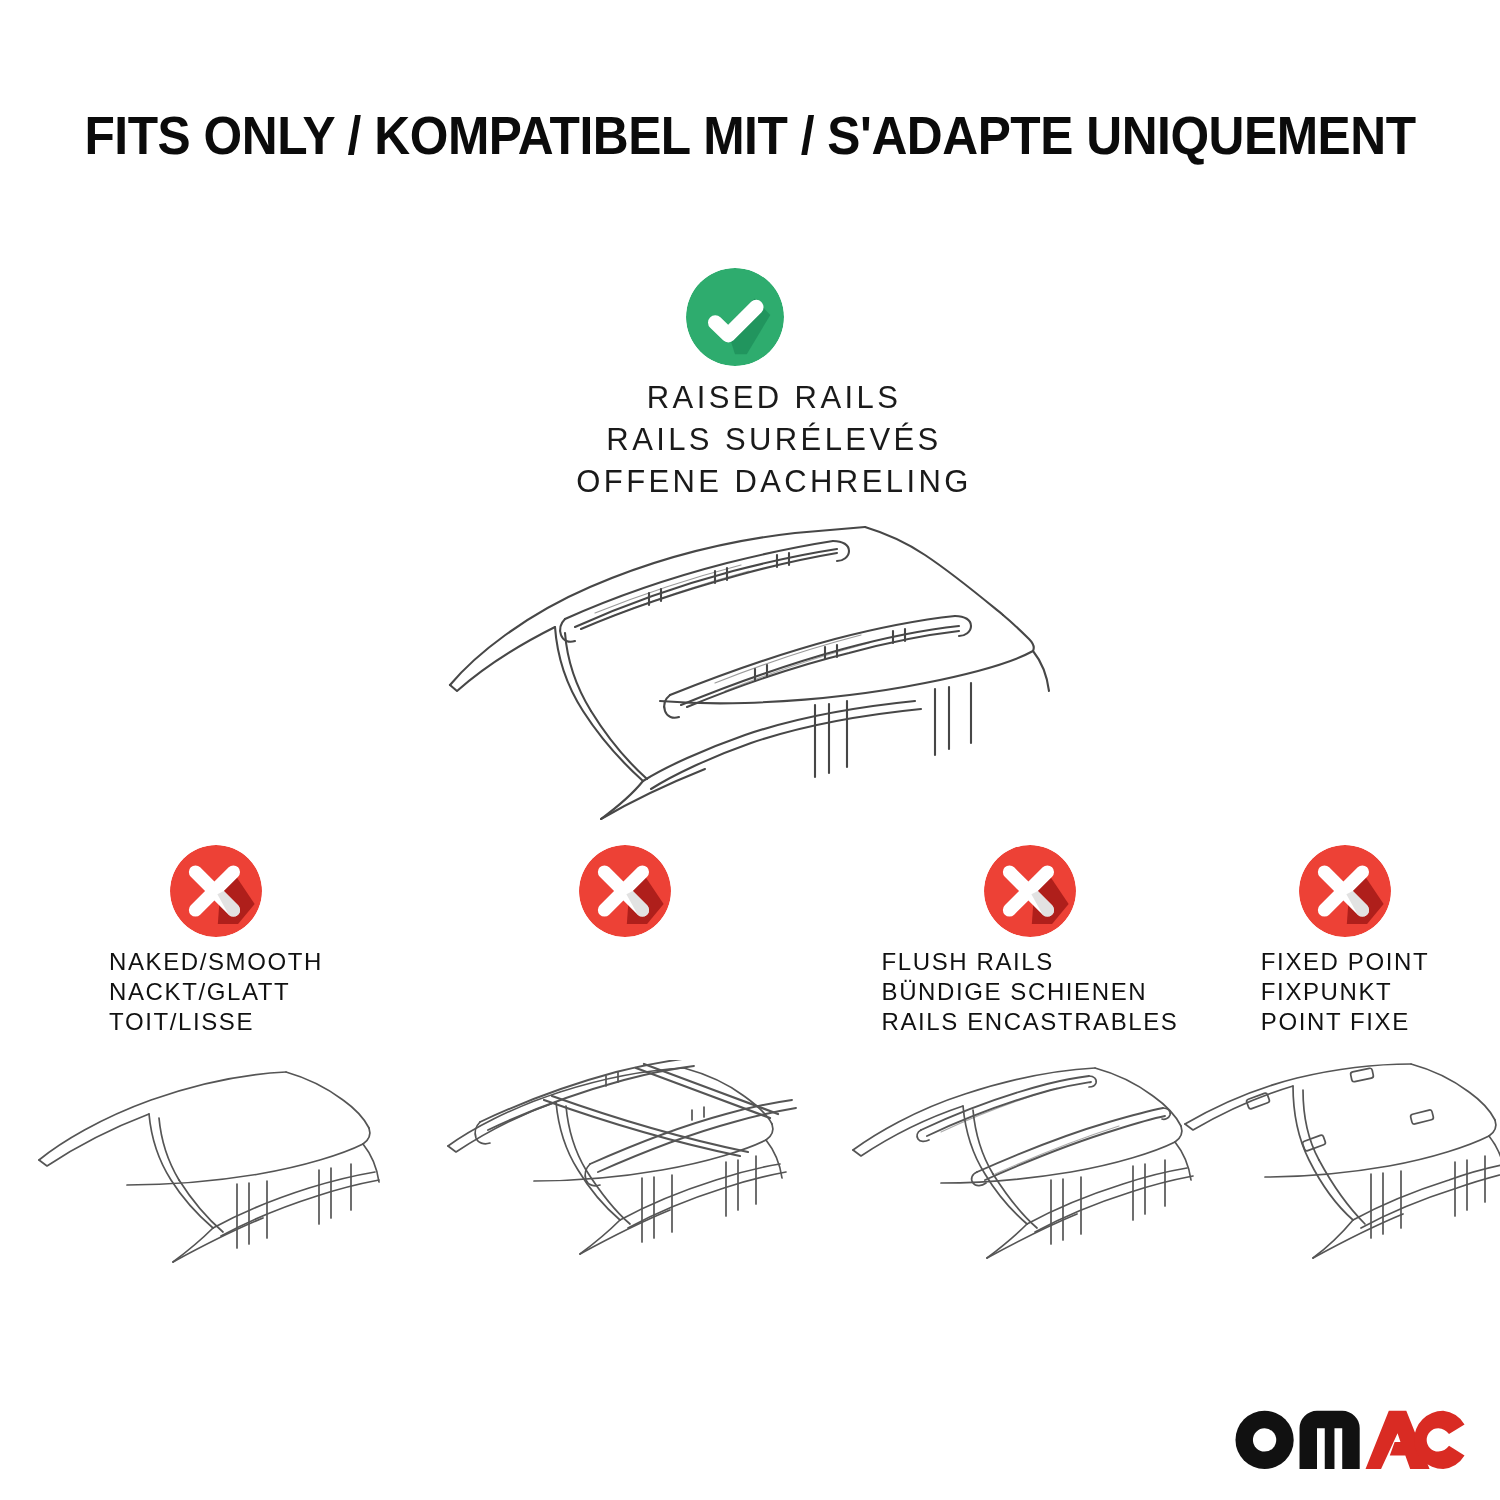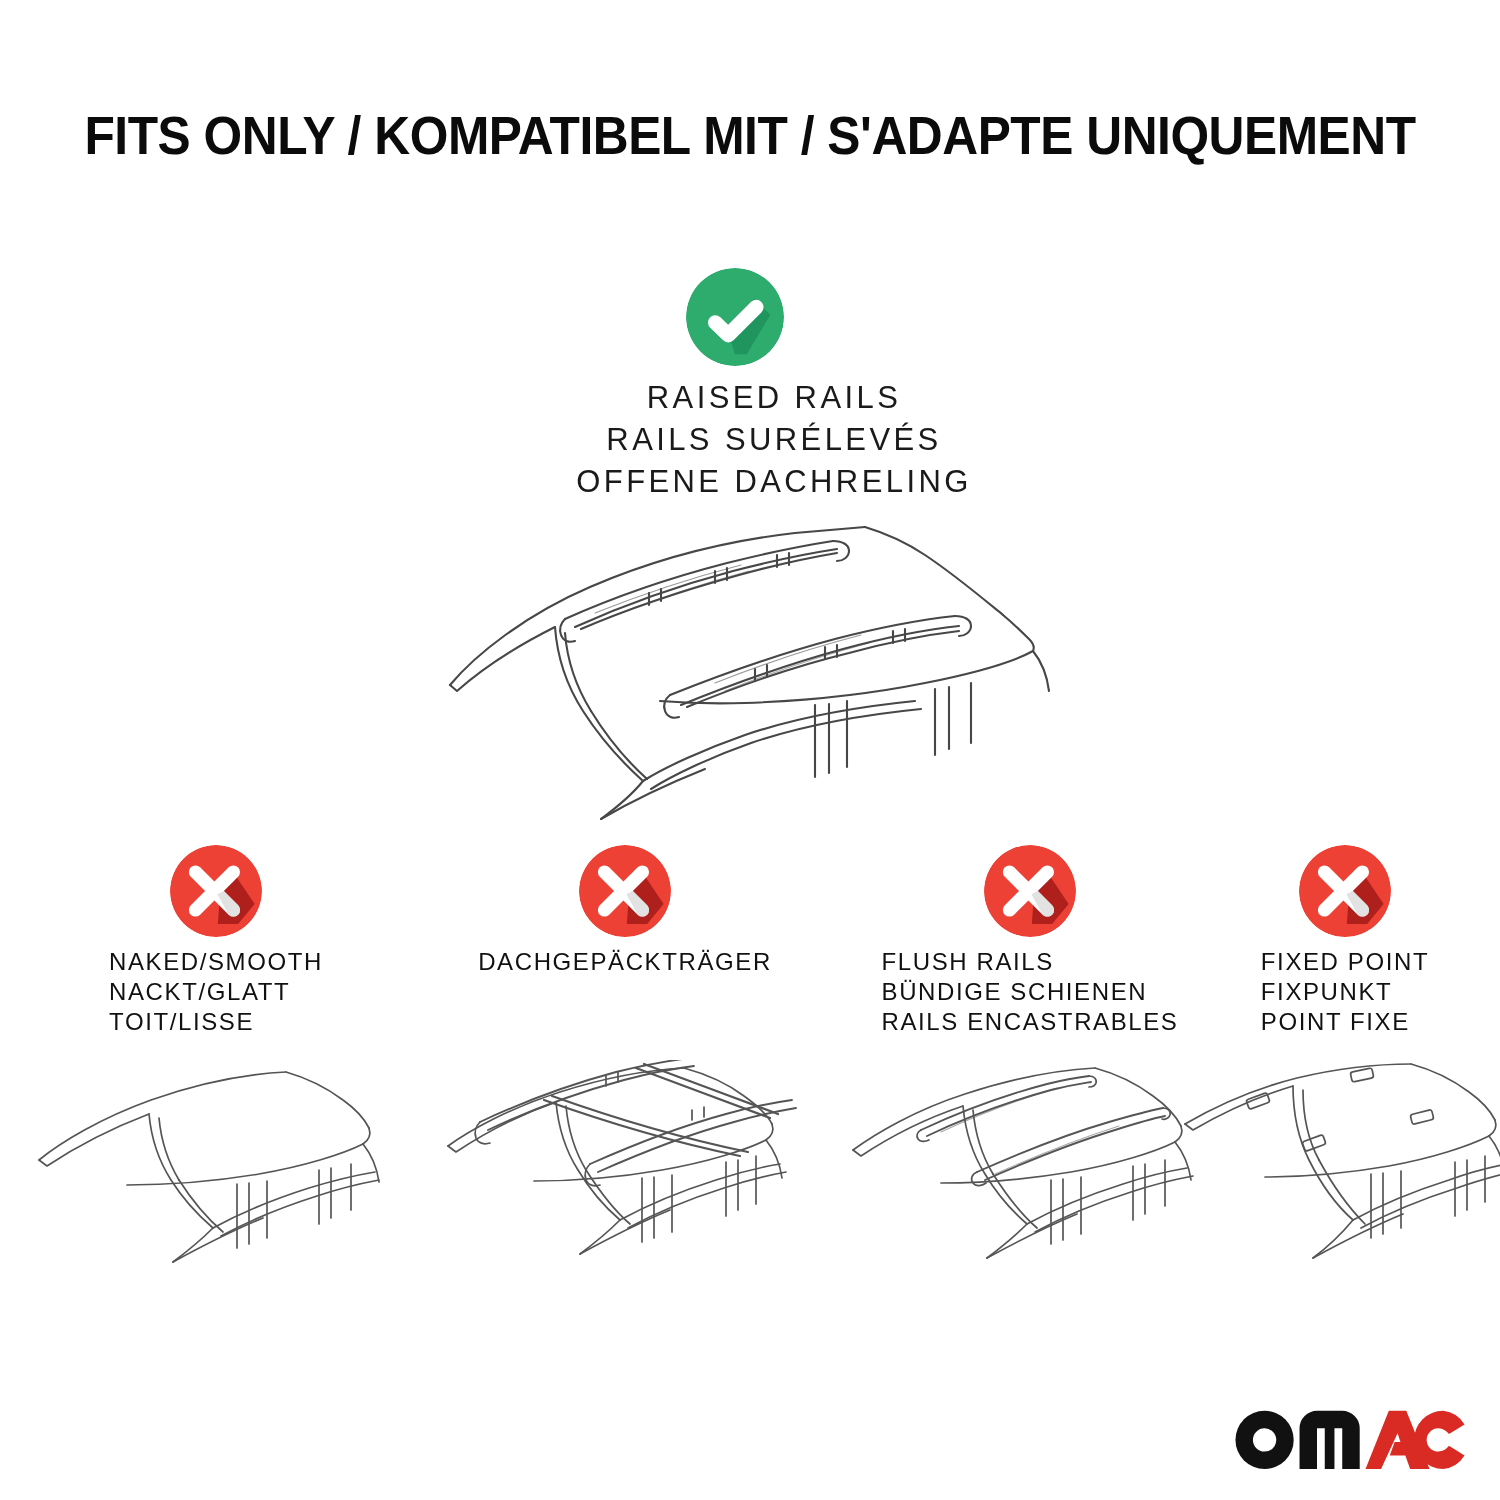--- a/index.html
+++ b/index.html
@@ -203,21 +203,20 @@
 <div class="col" style="left:395px;width:460px;">
   <div class="icon" style="left:50%;margin-left:-46px;top:0;width:92px;height:92px;">
     <svg viewBox="0 0 100 100">
       <circle cx="50" cy="50" r="50" fill="#ED4136"></circle>
       <path d="M55 44 L69 30 L92 64 L74 86 L52 86 Z" fill="#A71C18" opacity="0.9"></path>
       <path d="M58.5 50 L74 34.5 a7.2 7.2 0 0 0 -10.2 -10.2 L48.3 39.8 L32.8 24.3 A7.2 7.2 0 0 0 22.6 34.5 L38.1 50 L22.6 65.5 a7.2 7.2 0 0 0 10.2 10.2 L48.3 60.2 L63.8 75.7 A7.2 7.2 0 0 0 74 65.5 Z" fill="#ffffff"></path>
       <path d="M51.5 53.5 L63.8 75.7 A7.2 7.2 0 0 0 74 65.5 L58.5 50 Z" fill="#E2E2E2"></path>
     </svg>
   </div>
   <div class="caption">
-    <div>DACHGEPÄCKTRÄGER</div>
   </div>
   <div class="art" style="top:215px;">
     <svg width="370" height="220" viewBox="0 0 370 220" fill="none" stroke="#555555" stroke-width="1.7" stroke-linecap="round" stroke-linejoin="round">
 
       <path d="M8 86 C30 70 70 48 120 32 C164 18 206 10 244 8"></path>
       <path d="M8 86 L16 92 C40 76 76 56 116 42"></path>
       <path d="M244 8 C266 14 288 24 304 36 C318 46 328 56 332 64"></path>
       <path d="M332 64 C334 70 332 76 326 80"></path>
       <path d="M326 80 C306 90 268 102 222 110 C176 118 128 121 94 121"></path>
       <path d="M116 42 C118 64 124 88 138 110 C150 130 166 148 180 160"></path>

